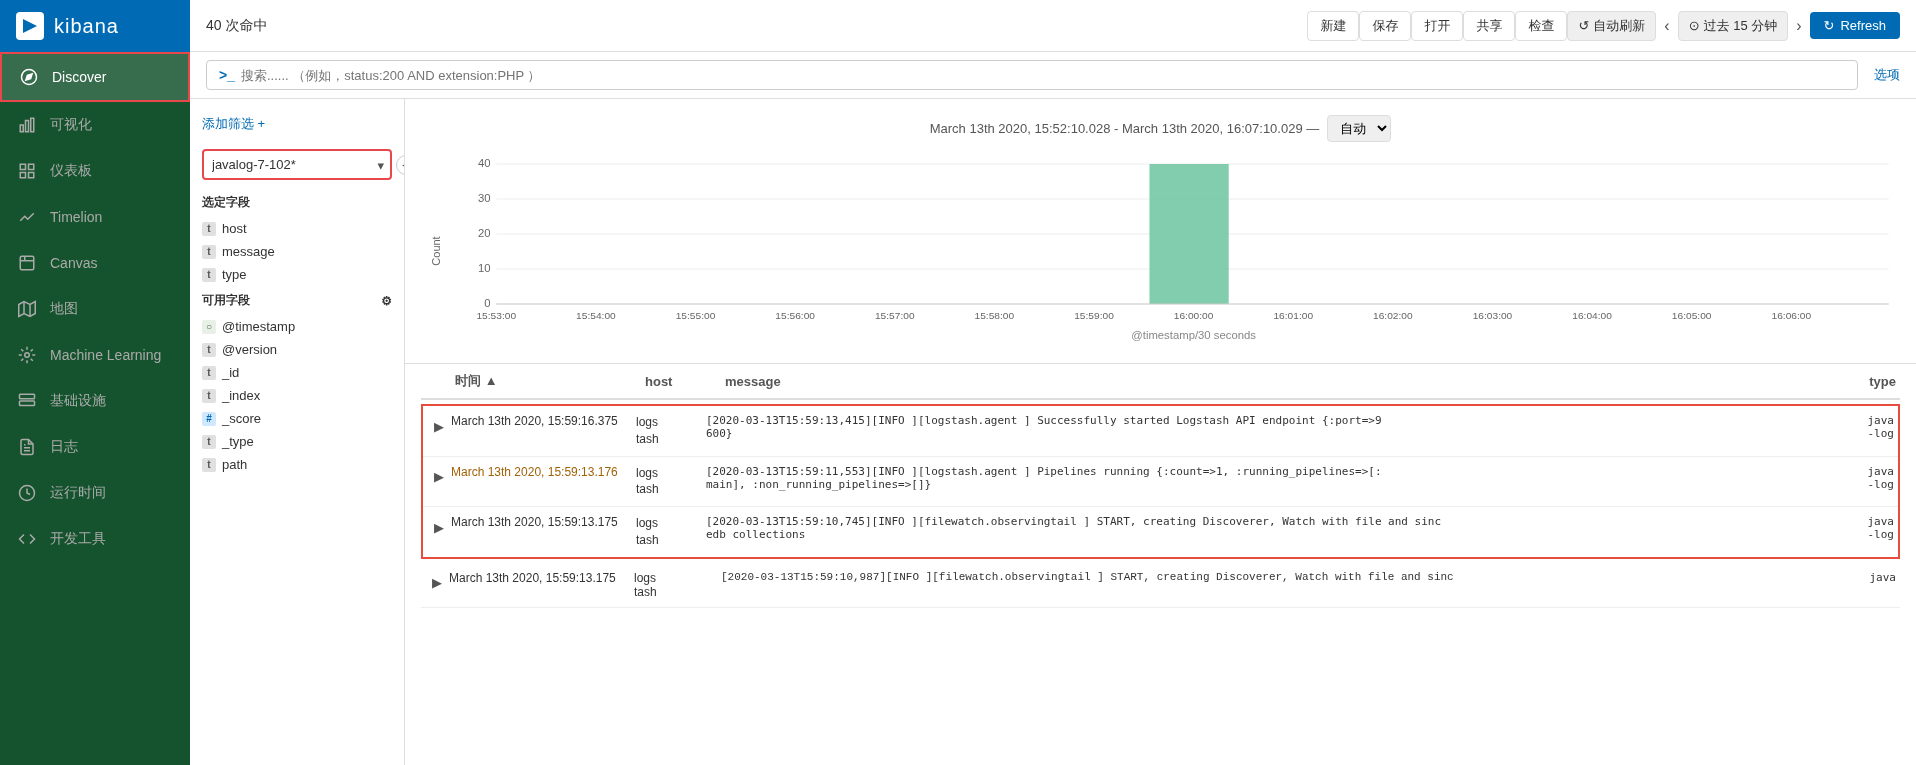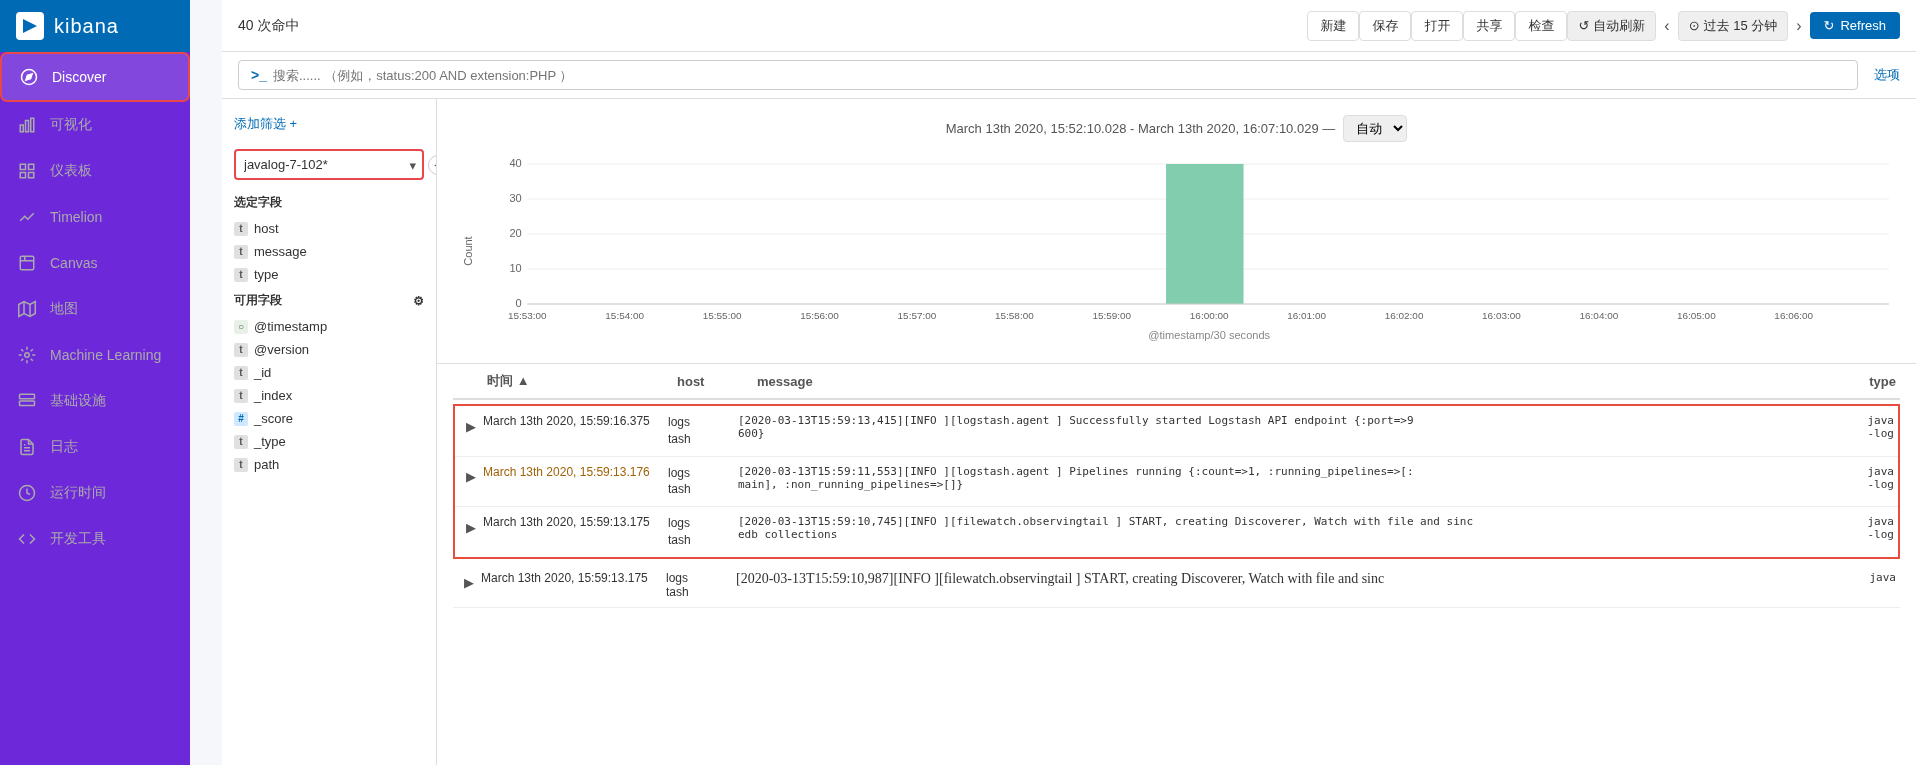--- a/index.html
+++ b/index.html
@@ -1,33 +1,33 @@
 <!DOCTYPE html>
 <html><head>
   <meta charset="utf-8">
   <style>
     * { box-sizing: border-box; margin: 0; padding: 0; }
     body { font-family: -apple-system, BlinkMacSystemFont, 'Segoe UI', sans-serif; font-size: 13px; background: #f5f7fa; color: #333; overflow: hidden; }
     
     .app-container { display: flex; height: 765px; width: 1916px; overflow: hidden; }
     
     
-    .sidebar { width: 190px; background: #6d28d9; color: #ccc; display: flex; flex-direction: column; flex-shrink: 0; }
+    .sidebar { width: 190px; background: #14532d; color: #ccc; display: flex; flex-direction: column; flex-shrink: 0; }
     .sidebar-logo { display: flex; align-items: center; padding: 12px 16px; background: #006bb4; color: white; height: 52px; }
     .sidebar-logo-icon { width: 28px; height: 28px; background: white; border-radius: 4px; display: flex; align-items: center; justify-content: center; margin-right: 10px; }
     .sidebar-logo-icon svg { width: 20px; height: 20px; }
     .sidebar-logo-text { font-size: 20px; font-weight: 300; color: white; letter-spacing: 1px; }
     
-    .sidebar-item { display: flex; align-items: center; padding: 12px 16px; cursor: pointer; color: #aaa; transition: background 0.2s; border-radius: 7px; }
+    .sidebar-item { display: flex; align-items: center; padding: 12px 16px; cursor: pointer; color: #aaa; transition: background 0.2s; }
     .sidebar-item.active { background: rgba(255,255,255,0.15); color: white; border: 2px solid #e8474c; }
     .sidebar-item-icon { width: 22px; height: 22px; margin-right: 12px; display: flex; align-items: center; justify-content: center; flex-shrink: 0; }
     .sidebar-item-label { font-size: 14px; }
     
     
-    .main { flex: 1; display: flex; flex-direction: column; overflow: hidden; padding-left: 32px; }
+    .main { flex: 1; display: flex; flex-direction: column; overflow: hidden; }
     
     
     .toolbar { background: white; border-bottom: 1px solid #ddd; padding: 8px 16px; display: flex; align-items: center; justify-content: space-between; height: 52px; }
     .toolbar-left { display: flex; align-items: center; gap: 8px; }
     .toolbar-count { font-size: 14px; color: #333; }
     .toolbar-actions { display: flex; align-items: center; }
     .toolbar-btn { background: none; border: 1px solid #ddd; border-radius: 4px; padding: 5px 12px; cursor: pointer; font-size: 13px; color: #333; }
     .toolbar-btn-primary { background: #006bb4; color: white; border: none; border-radius: 4px; padding: 6px 14px; cursor: pointer; font-size: 13px; display: flex; align-items: center; gap: 6px; }
     .toolbar-nav { display: flex; gap: 4px; }
     .toolbar-nav-btn { background: none; border: none; cursor: pointer; padding: 4px 8px; font-size: 16px; color: #555; }
@@ -408,20 +408,20 @@
               <div style="width:70px;color:#333;flex-shrink:0;font-size:12px;line-height:1.4;">logs<br>tash</div>
               <div style="flex:1;color:#333;font-family:monospace;font-size:11px;word-break:break-all;overflow:hidden;">[2020-03-13T15:59:10,745][INFO ][filewatch.observingtail    ] START, creating Discoverer, Watch with file and sinc<br>edb collections</div>
               <div style="width:70px;color:#333;font-family:monospace;font-size:11px;text-align:right;overflow:hidden;">java<br>-log</div>
             </div>
           </div>
 
           <div style="display:flex;align-items:flex-start;padding:8px 4px;background:white;border-bottom:1px solid #eee;">
             <div style="width:24px;height:24px;display:flex;align-items:center;justify-content:center;cursor:pointer;color:#555;flex-shrink:0;">▶</div>
             <div style="width:185px;color:#333;flex-shrink:0;font-size:12px;">March 13th 2020, 15:59:13.175</div>
             <div style="width:70px;color:#333;flex-shrink:0;font-size:12px;">logs<br>tash</div>
-            <div style="flex:1;color:#333;font-family:Liberation Serif, serif;font-size:14px;word-break:break-all;overflow:hidden;">[2020-03-13T15:59:10,987][INFO ][filewatch.observingtail    ] START, creating Discoverer, Watch with file and sinc</div>
+            <div style="flex:1;color:#333;font-family:Liberation Mono, monospace;font-size:11px;word-break:break-all;overflow:hidden;margin-left:17px;">[2020-03-13T15:59:10,987][INFO ][filewatch.observingtail    ] START, creating Discoverer, Watch with file and sinc</div>
             <div style="width:70px;color:#333;font-family:monospace;font-size:11px;text-align:right;overflow:hidden;">java</div>
           </div>
         </div>
       </div>
     </div>
   </div>
 </div>
 
 </body></html>

